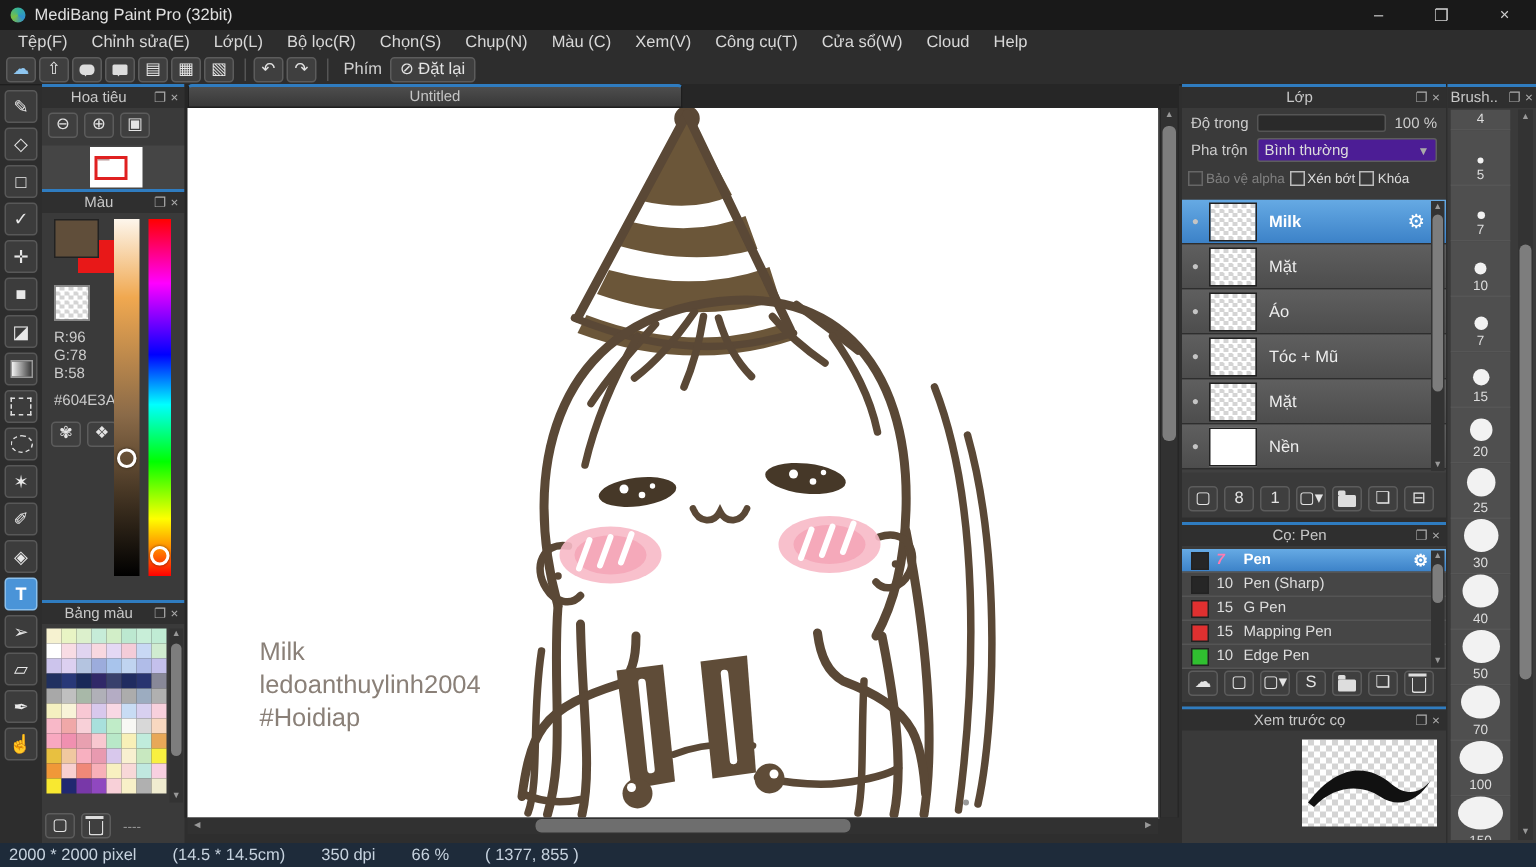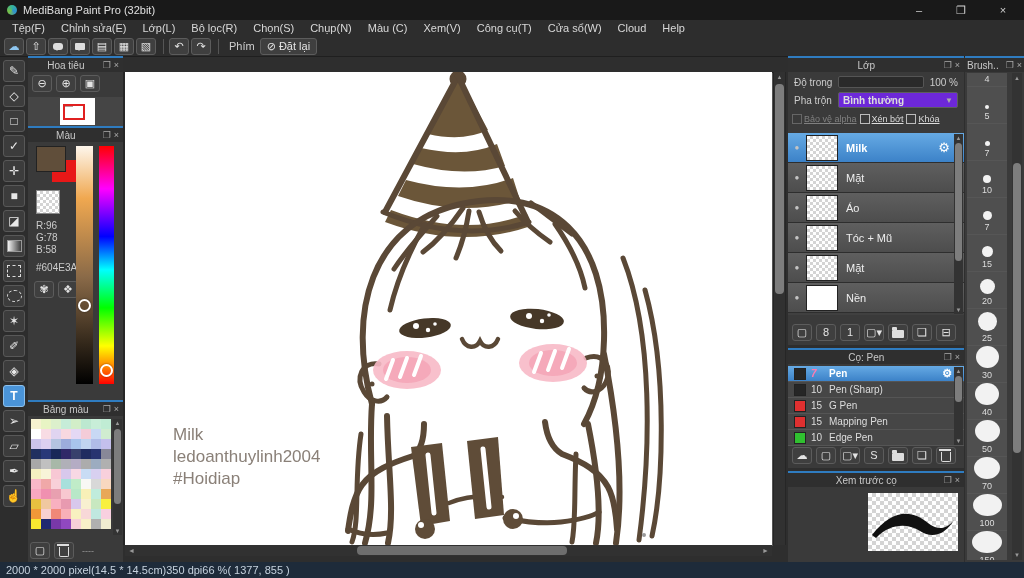--- a/index.html
+++ b/index.html
@@ -70,25 +70,25 @@
   .canvas{position:absolute;left:2px;top:0;width:647px;height:473px;background:#fff;box-shadow:1px 1px 0 #555;}
   .cvscroll{position:absolute;left:651px;top:0;width:11px;height:473px;background:#313131;}
   .hscroll{position:absolute;left:125px;top:545px;width:647px;height:11px;background:#313131;display:flex;align-items:center;}
   .hthumb{position:absolute;left:232px;top:1px;width:210px;height:9px;background:#6e6e6e;border-radius:4px;}
   .harrow{font-size:7px;color:#999;padding:0 3px;}
   
   .lrow{display:flex;align-items:center;font-size:10px;color:#ccc;padding:0 6px;margin-top:4px;}
   .lrow .lab{width:44px;}
   .slider{flex:1;height:10px;background:#2a2a2a;border:1px solid #555;border-radius:2px;margin-right:6px;position:relative;}
   .slider .fill{position:absolute;left:1px;top:1px;bottom:1px;background:linear-gradient(#9dd1f5,#4a8fd0);border-radius:2px;}
-  .dd{flex:1;height:14px;background:#6d28d9;border:1px solid #5e5e5e;color:#ddd;font-size:10px;display:flex;align-items:center;padding:0 4px;border-radius:2px;font-weight:bold;}
+  .dd{flex:1;height:14px;background:#4c1d95;border:1px solid #5e5e5e;color:#ddd;font-size:10px;display:flex;align-items:center;padding:0 4px;border-radius:2px;}
   .dd .car{margin-left:auto;font-size:8px;color:#aaa;}
   .cbrow{display:flex;align-items:center;font-size:9px;color:#ddd;padding:0 4px;margin-top:6px;gap:3px;}
   .cb{width:8px;height:8px;border:1px solid #bbb;display:inline-block;margin-right:2px;flex:none;}
-  .cbw{display:flex;align-items:center;white-space:nowrap;text-decoration:underline;}
+  .cbw{display:flex;align-items:center;white-space:nowrap;}
   .cbw.dis{color:#808080;}
   .cbw.dis .cb{border-color:#666;}
   .layerlist{position:absolute;left:0;top:75px;width:176px;height:182px;background:#404040;overflow:hidden;}
   .layer-row{display:flex;align-items:center;height:30px;background:linear-gradient(#5f5f5f,#4d4d4d);border-bottom:1px solid #2e2e2e;padding-right:12px;box-sizing:border-box;}
   .layer-row.sel{background:linear-gradient(#66aae4,#3c82c8);}
   .layer-row .eye{width:18px;text-align:center;color:#c4c4c4;font-size:8px;}
   .layer-row .thumb{width:30px;height:24px;border:1px solid #222;margin-right:8px;flex:none;}
   .layer-row .thumb.solid{background:#fff;}
   .layer-row .lname{flex:1;font-size:11px;color:#eee;}
   .layer-row.sel .lname{color:#fff;font-weight:bold;}
@@ -110,21 +110,21 @@
   .pvright{position:absolute;left:80px;top:20px;width:90px;height:58px;}
   
   .sizestrip{position:absolute;left:965px;top:56px;width:59px;height:506px;background:#3a3a3a;border-top:2px solid #2f7cc0;box-sizing:border-box;}
   .sizelist{position:absolute;left:2px;top:15px;width:40px;bottom:2px;overflow:hidden;}
   .sizecell{height:37px;border-bottom:1px solid #565656;background:#4f4f4f;display:flex;flex-direction:column;align-items:center;justify-content:flex-end;box-sizing:border-box;padding-bottom:2px;}
   .sizecell.clip{height:14px;}
   .sizecell .cir{background:#f2f2f2;border-radius:50%;margin-bottom:3px;}
   .sizecell .num{font-size:9px;color:#ddd;line-height:9px;}
   
   .statusbar{position:absolute;left:0;top:562px;width:1024px;height:16px;background:#1e2b3a;display:flex;align-items:center;font-size:11px;color:#c6d2de;padding-left:6px;box-sizing:border-box;}
-  .statusbar span{margin-right:0;white-space:pre;}
+  .statusbar span{margin-right:24px;white-space:pre;}
 </style>
 </head>
 <body>
 
 <div id="app">
 
   <div class="titlebar">
     <div class="applogo"></div>
     <div class="apptitle">MediBang Paint Pro (32bit)</div>
     <div class="wincontrols">
@@ -408,20 +408,23 @@
             <span>▢</span>
           </div>
           <div class="ibtn">
             <span class="ico-trash"></span>
           </div>
         </span>
       <span style="font-size:9px;color:#999;margin-left:4px;">----</span>
     </div>
   </div>
 
+  <div class="tabbar">
+    <div class="tab">Untitled</div>
+  </div>
   <div class="canvaswrap">
     <div class="canvas">
       <svg width="647" height="473" viewBox="0 0 647 473">
         <g stroke="#5a4836" stroke-width="6" fill="none" stroke-linecap="round">
 
           <circle cx="333" cy="7" r="6" stroke-width="5"></circle>
           <path d="M333,2 L303,62 Q338,70 363,58 Z" fill="#6b5639" stroke="none"></path>
           <path d="M296,76 Q340,86 372,72 L380,94 Q338,106 288,92 Z" fill="#6b5639" stroke="none"></path>
           <path d="M281,108 Q340,124 388,106 L395,128 Q336,146 273,124 Z" fill="#6b5639" stroke="none"></path>
           <path d="M266,138 Q340,166 402,142 L406,154 Q336,178 260,150 Z" fill="#6b5639" stroke="none"></path>

